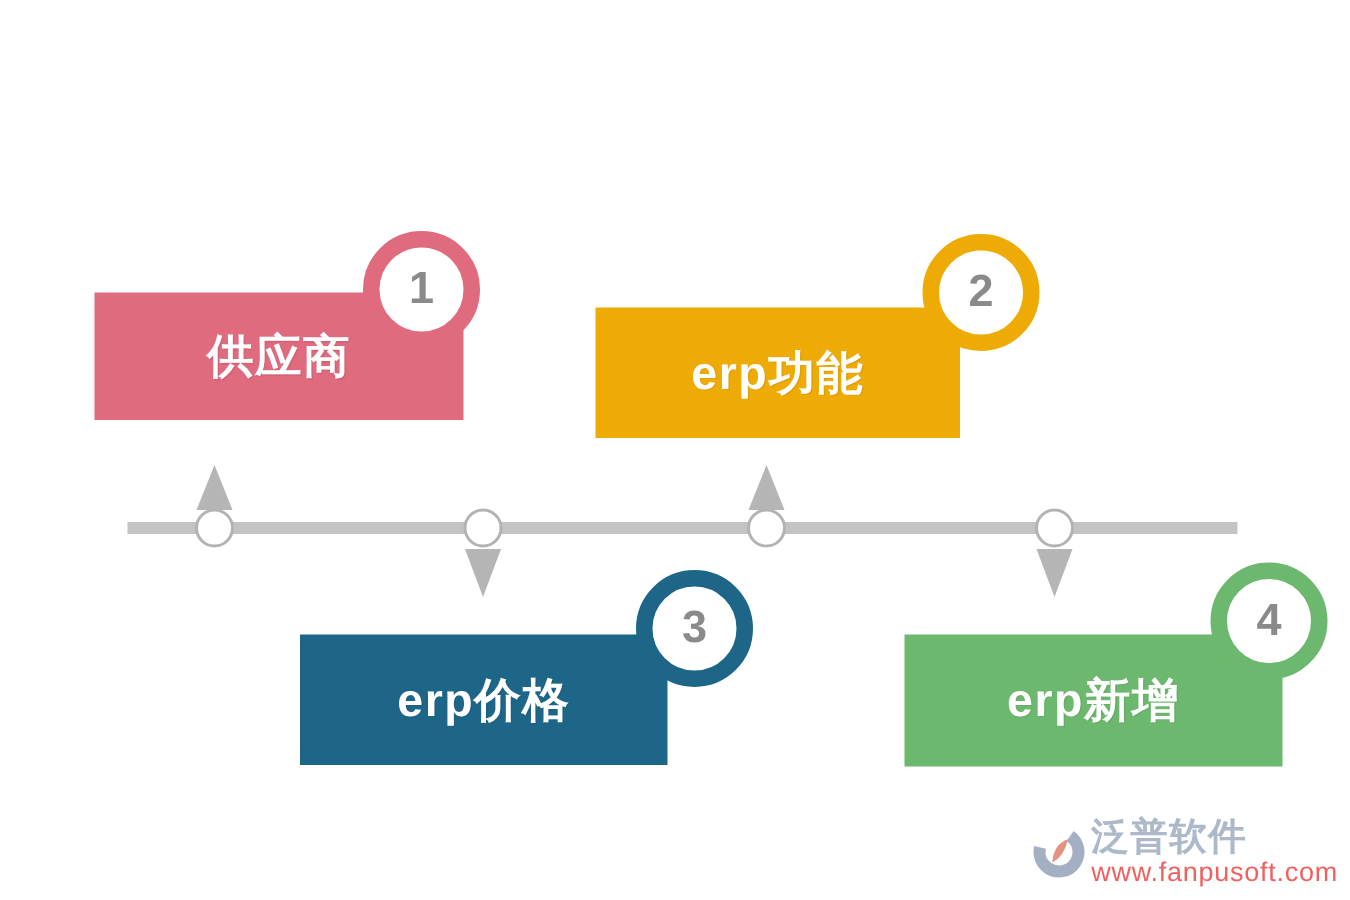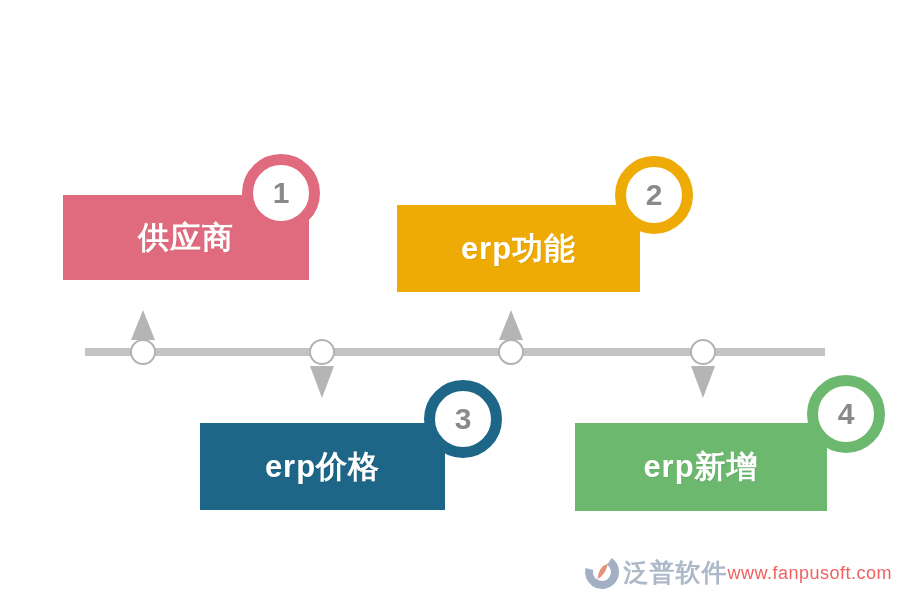--- a/index.html
+++ b/index.html
@@ -42,41 +42,41 @@
     position:absolute;display:flex;align-items:center;justify-content:center;
     background:var(--step-color,#888);
   }
   .step-label{
     color:#ffffff;font-weight:bold;font-size:31px;letter-spacing:1px;
     text-shadow:1px 1px 0 rgba(0,0,0,0.06);
   }
   .box-1{left:20px; top:195px;width:246px;height:85px;margin-left:43px;}
   .box-2{left:397px;top:205px;width:243px;height:87px;}
   .box-3{left:186px;top:423px;width:245px;height:87px;margin-left:14px;}
-  .box-4{left:575px;top:423px;width:252px;height:88px;}
+  .box-4{left:603px;top:423px;width:252px;height:88px;}
 
   
   .step-badge{
     position:absolute;width:56px;height:56px;border-radius:50%;
     background:#ffffff;border:11px solid var(--step-color,#888);
     display:flex;align-items:center;justify-content:center;
     font-size:30px;font-weight:bold;color:#8a8a8a;z-index:3;
   }
   .badge-1{left:242px;top:154px;}
   .badge-2{left:615px;top:156px;}
   .badge-3{left:424px;top:380px;}
   .badge-4{left:807px;top:375px;}
 
   
   .logo{
     position:absolute;right:8px;bottom:10px;display:flex;align-items:center;gap:3px;
     opacity:0.85;
   }
   .logo-icon{width:36px;height:36px;}
-  .logo-text{display:flex;flex-direction:row;align-items:center;line-height:1;}
+  .logo-text{display:flex;flex-direction:column;align-items:flex-start;line-height:1;}
   .logo-name{font-size:25px;font-weight:bold;color:#9fadbf;letter-spacing:1px;}
   .logo-url{font-size:18px;color:#ef4444;margin-top:1px;letter-spacing:0.5px;}
 </style>
 </head>
 <body>
 
 <div class="canvas">
 
 
   <div class="timeline-bar"></div>

